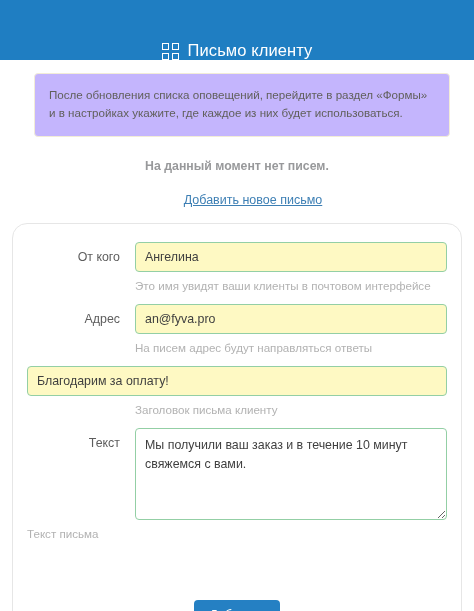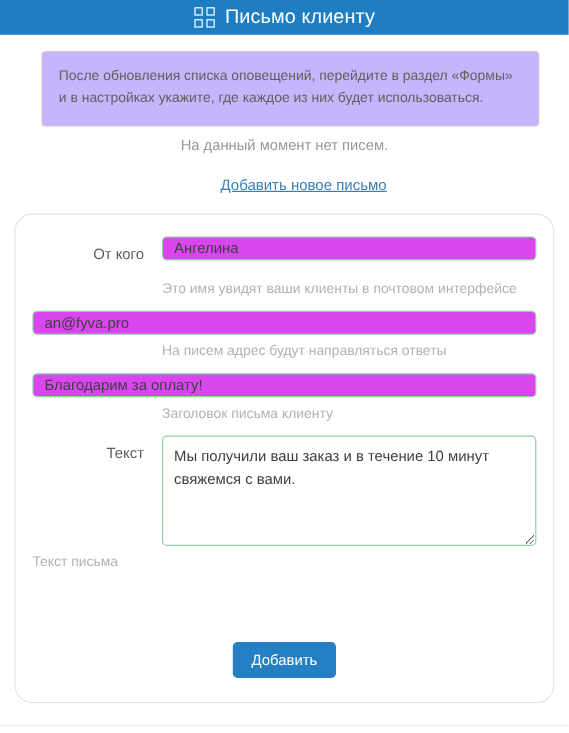--- a/index.html
+++ b/index.html
@@ -10,24 +10,24 @@
     width: 474px;
     height: 611px;
     background: #ffffff;
     font-family: "Liberation Sans", sans-serif;
     -webkit-font-smoothing: antialiased;
     overflow: hidden;
   }
 
   
   .header {
-    height: 29px;
+    height: 60px;
     background: #1f7ec2;
     display: flex;
-    align-items: center;
+    align-items: flex-end;
     justify-content: center;
     gap: 9px;
   }
   .grid-icon {
     display: grid;
     grid-template-columns: 7px 7px;
     grid-template-rows: 7px 7px;
     gap: 3px;
   }
   .grid-icon i {
@@ -61,21 +61,22 @@
     font-size: 11.6px;
     line-height: 1.58;
   }
   .notice div { white-space: nowrap; }
 
   
   .empty-state {
     text-align: center;
     color: #98999b;
     font-size: 12.3px;
-    margin-top: 8px;
+    margin-top: 22px;
+    font-weight: bold;
   }
   .add-link-wrap {
     text-align: center;
     margin-top: 17px;
     margin-left: 32px;
   }
   .add-link {
     color: #3d7fb4;
     font-size: 12.5px;
     text-decoration: underline;
@@ -106,30 +107,30 @@
     color: #5d5d5d;
     font-size: 12.4px;
     line-height: 30px;
   }
   .field-label.top { line-height: 30px; }
 
   .field-control { flex: 1 1 auto; min-width: 0; }
 
   .text-input {
     width: 100%;
-    height: 20px;
+    height: 30px;
     box-sizing: border-box;
     border: 1px solid #93cfa5;
     border-radius: 4px;
     padding: 0 9px;
     font-family: "Liberation Sans", sans-serif;
     font-size: 12.4px;
     color: #3f3f3f;
     outline: none;
-    background: #d946ef;
+    background: #fef9c3;
   }
   .textarea-input {
     width: 100%;
     height: 92px;
     box-sizing: border-box;
     border: 1px solid #93cfa5;
     border-radius: 4px;
     padding: 7px 9px;
     font-family: "Liberation Sans", sans-serif;
     font-size: 12.4px;
@@ -208,20 +209,21 @@
 
     <div class="field-row">
       <div class="field-label">От кого</div>
       <div class="field-control">
         <input class="text-input" type="text" value="Ангелина" style="">
       </div>
     </div>
     <div class="hint" style="margin-left:108px">Это имя увидят ваши клиенты в почтовом интерфейсе</div>
 
     <div class="field-row">
+      <div class="field-label">Адрес</div>
       <div class="field-control">
         <input class="text-input" type="text" value="an@fyva.pro" style="">
       </div>
     </div>
     <div class="hint" style="margin-left:108px">На писем адрес будут направляться ответы</div>
 
     <div class="field-row">
       <div class="field-control">
         <input class="text-input" type="text" value="Благодарим за оплату!" style="">
       </div>

